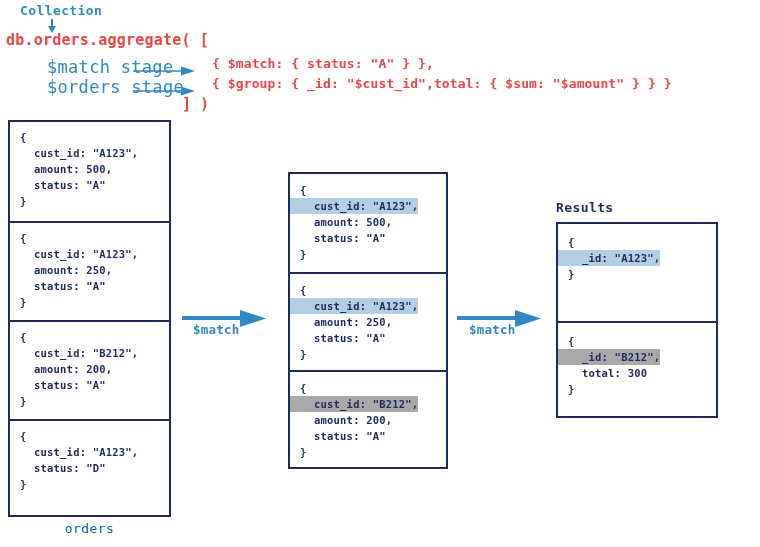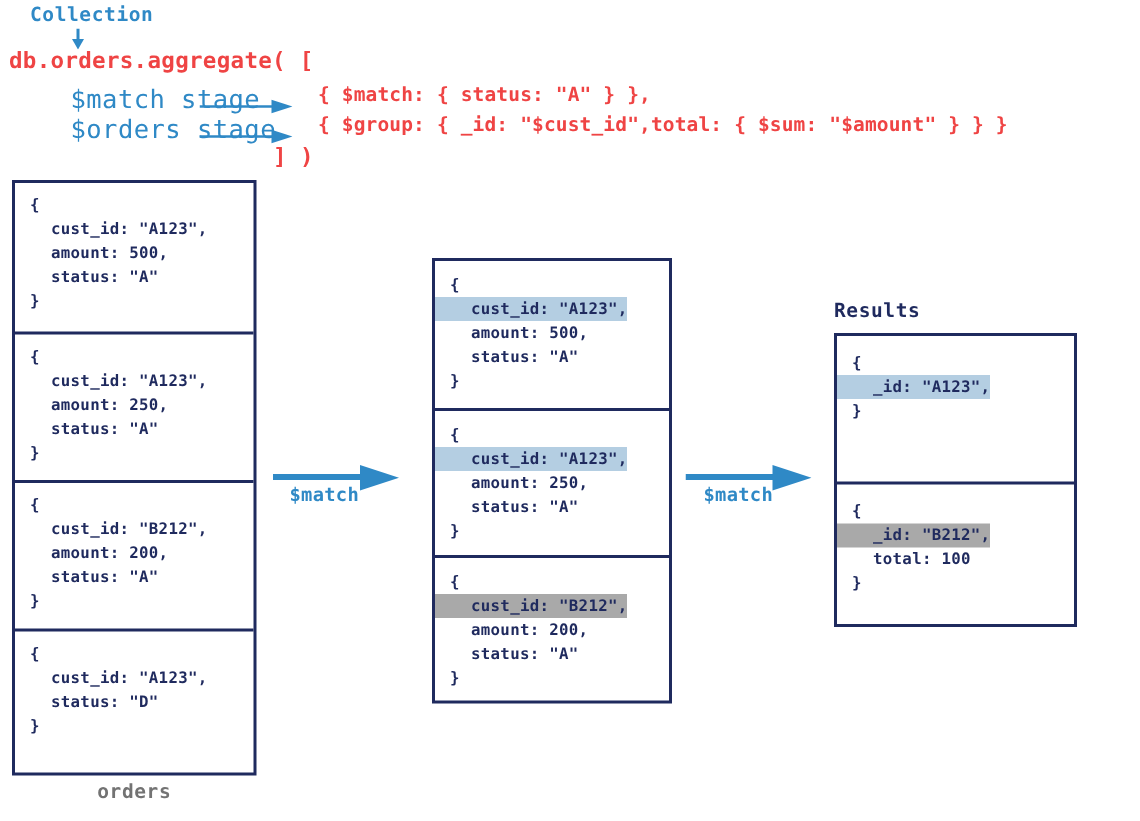--- a/index.html
+++ b/index.html
@@ -115,22 +115,22 @@
   #orders-box .doc:nth-child(1) { height: 99px; }
   #orders-box .doc:nth-child(2) { height: 99px; }
   #orders-box .doc:nth-child(3) { height: 99px; }
   #orders-box .doc:nth-child(4) { height: 94px; }
 
   #orders-caption {
     left: 8px; top: 521px;
     width: 163px;
     text-align: center;
     font-size: 13px;
-    font-weight: bold;
-    color: #737373;
+    font-weight: normal;
+    color: #0369a1;
     letter-spacing: 0.4px;
   }
 
   
   #match-box {
     left: 288px; top: 172px;
     width: 160px; height: 297px;
   }
   #match-box .doc { height: 98px; padding-top: 8px; }
   #match-box .doc:nth-child(3) { height: 97px; }
@@ -281,18 +281,18 @@
 
   <div class="abs doc-box" id="results-box">
     <div class="doc">
       <div class="doc-line brace">{</div>
       <div class="doc-line hl-wrap"><span class="hl-blue">_id: "A123",</span></div>
       <div class="doc-line brace">}</div>
     </div>
     <div class="doc">
       <div class="doc-line brace">{</div>
       <div class="doc-line hl-wrap"><span class="hl-gray">_id: "B212",</span></div>
-      <div class="doc-line field">total: 100</div>
+      <div class="doc-line field">total: 300</div>
       <div class="doc-line brace">}</div>
     </div>
   </div>
 
 </div>
 
 </body></html>

